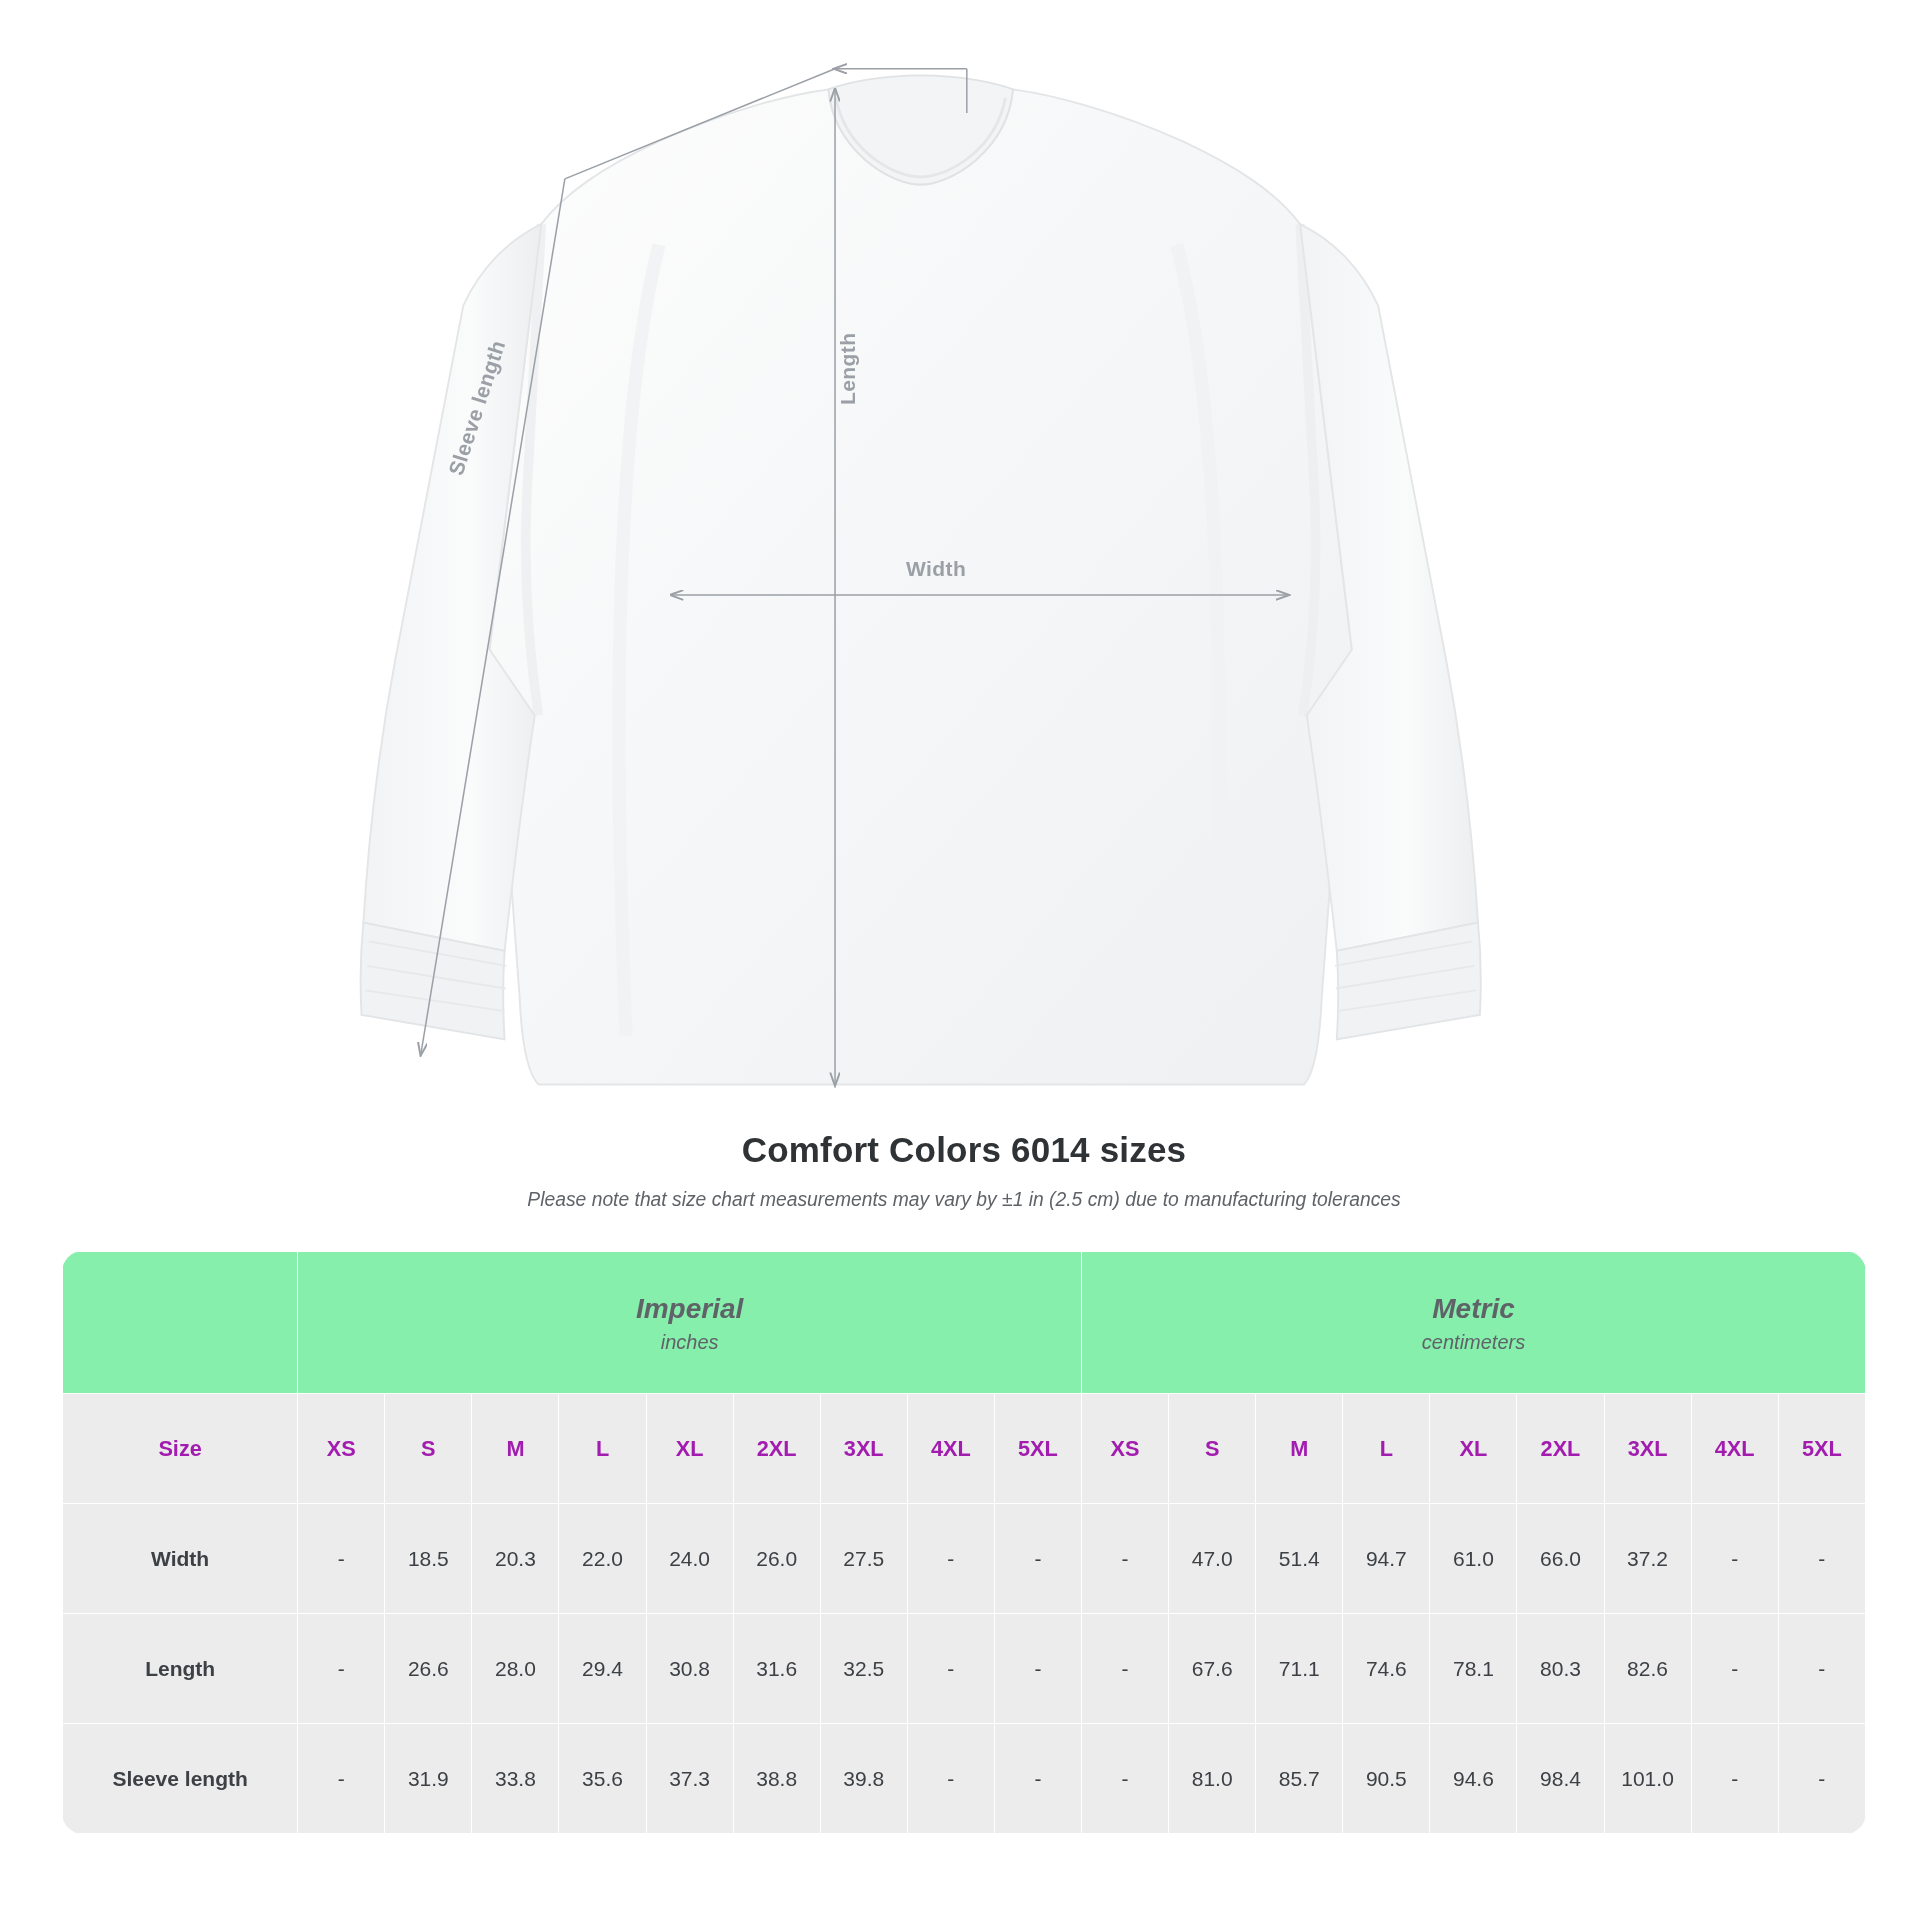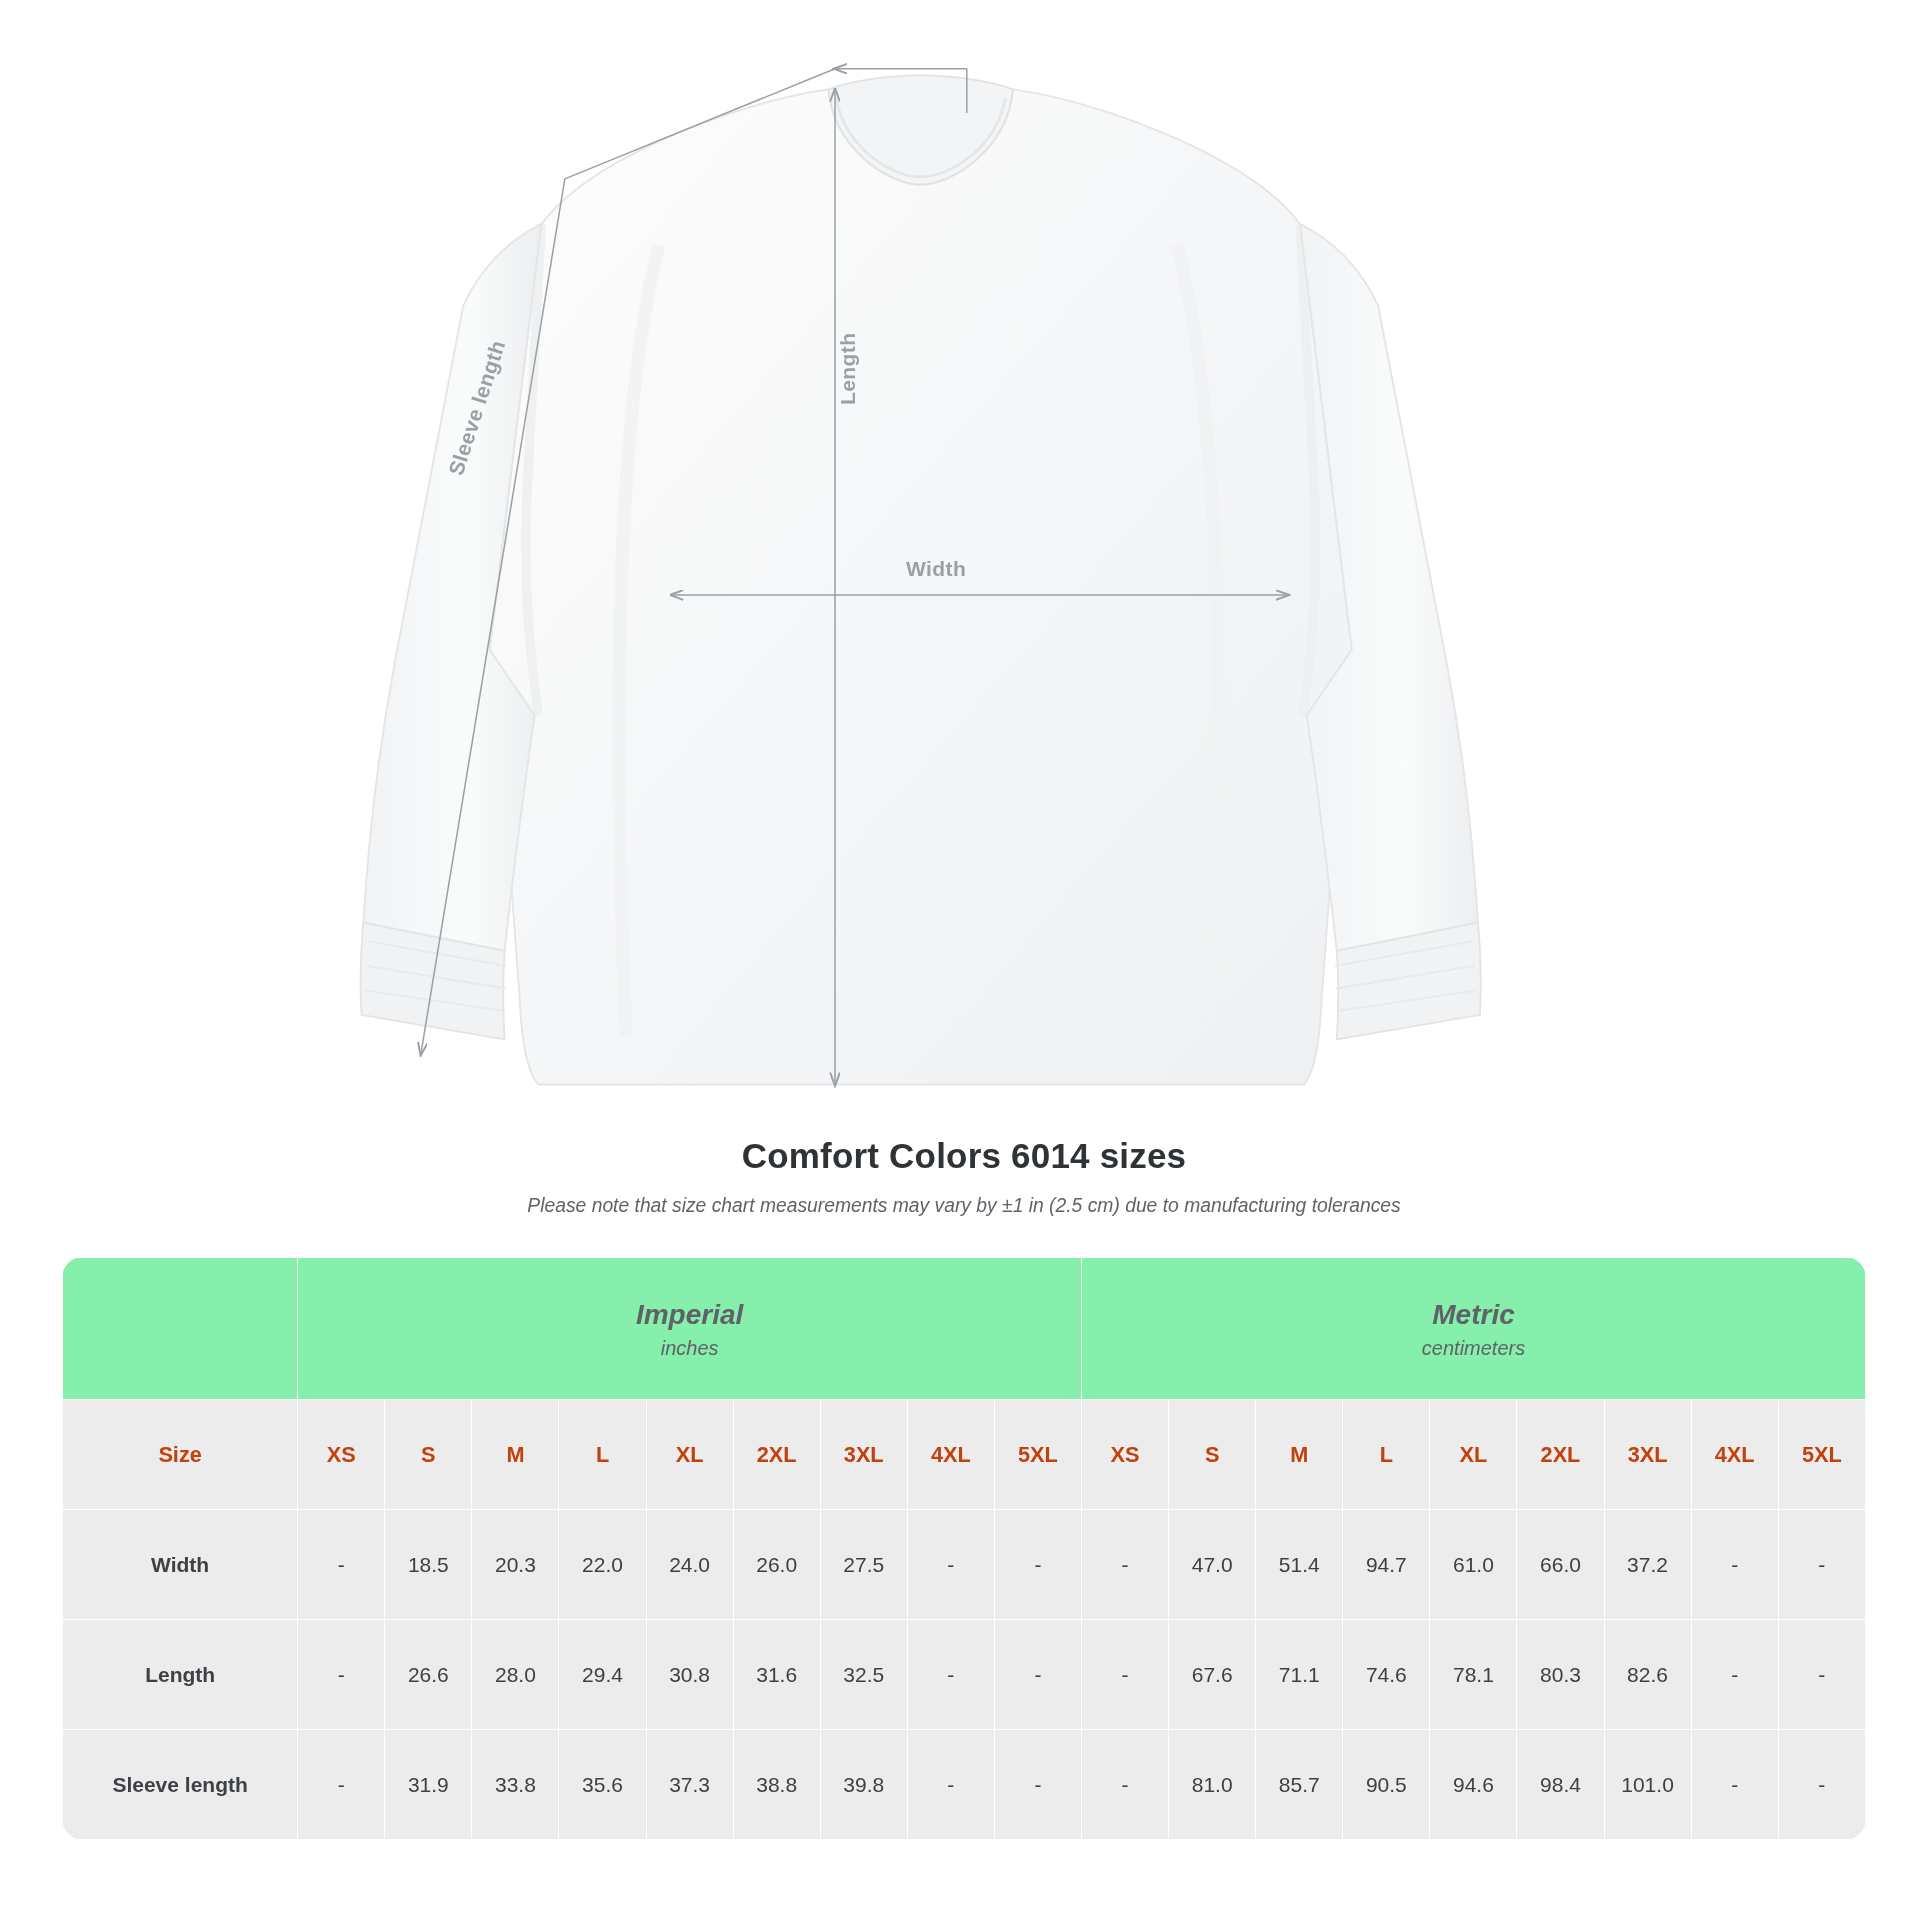--- a/index.html
+++ b/index.html
@@ -56,21 +56,21 @@
     left: 444px;
     top: 471px;
     transform: rotate(-72deg);
     transform-origin: left top;
     white-space: nowrap;
   }
 
   
   .heading {
     text-align: center;
-    margin-top: 11px;
+    margin-top: 5px;
   }
   .heading h1 {
     margin: 0;
     font-size: 35px;
     font-weight: bold;
     color: #2f3336;
     letter-spacing: 0.2px;
   }
   .heading .note {
     margin-top: 19px;
@@ -111,21 +111,21 @@
   .unit-sub {
     font-size: 20px;
     font-style: italic;
     color: #5f6368;
     margin-top: 5.6px;
   }
   tr.head-row td {
     height: 109px;
     font-weight: bold;
     font-size: 21.7px;
-    color: #c2410c;
+    color: #a21caf;
   }
   tr.data-row td {
     height: 109px;
   }
   td.rowlabel {
     font-weight: bold;
     font-size: 21.7px;
   }
   td.corner {
     font-weight: bold;

